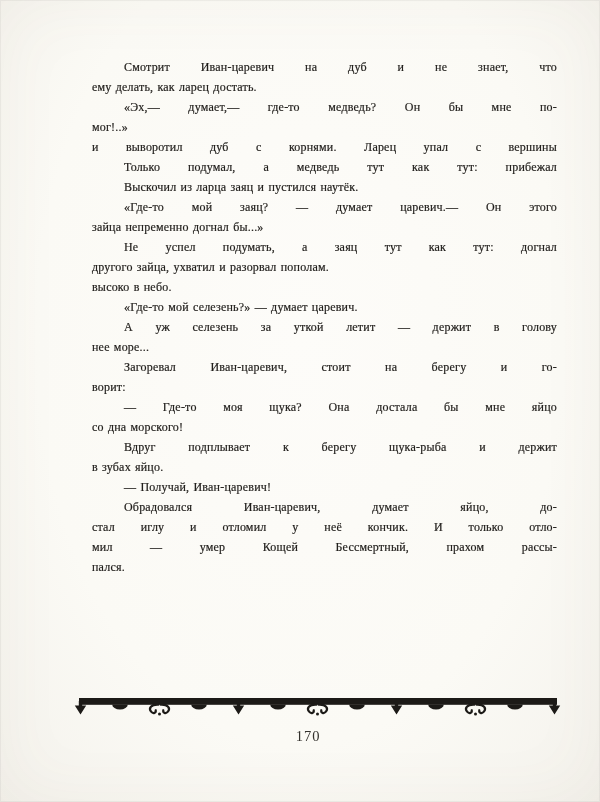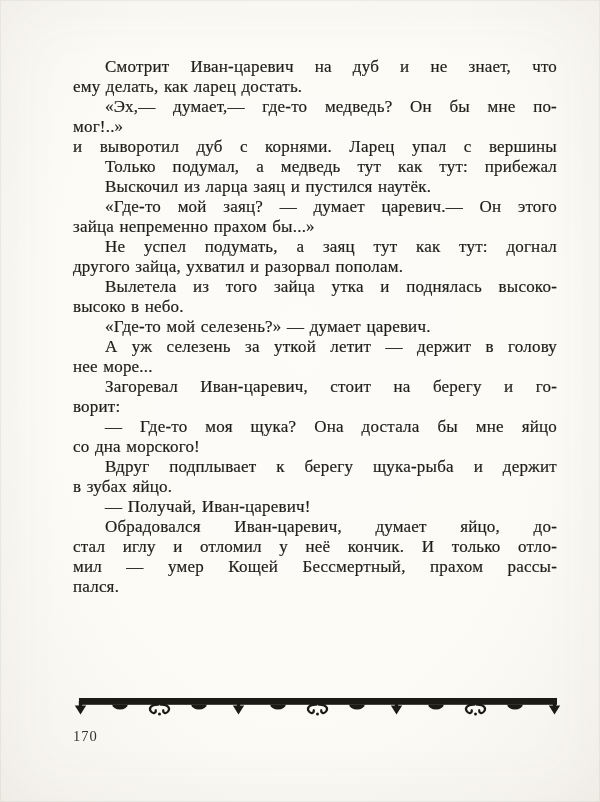--- a/index.html
+++ b/index.html
@@ -16,70 +16,71 @@
     overflow: hidden;
     font-family: "Liberation Serif", "DejaVu Serif", serif;
   }
   .text-block {
     position: absolute;
     left: 73px;
     top: 57px;
     width: 484px;
   }
   .line {
-    font-size: 17px;
+    font-size: 12px;
     line-height: 20px;
     color: #201e1b;
     letter-spacing: 0.2px;
     word-spacing: 1px;
     text-align: justify;
     -webkit-text-stroke: 0.2px #201e1b;
     white-space: normal;
+    margin-left: 19px;
   }
   .line.just {
     text-align-last: justify;
   }
   .line.first {
     text-indent: 32px;
   }
   .ornament-svg {
     position: absolute;
     left: 0;
     top: 692px;
     width: 600px;
     height: 34px;
     display: block;
   }
   .page-number {
     position: absolute;
     left: 73px;
     width: 470px;
     top: 728px;
+    text-align: center;
     font-size: 14.5px;
     letter-spacing: 1px;
     color: #33312d;
   }
 </style>
 </head>
 <body>
 
 <div class="page">
   <div class="text-block" id="text-block">
       <div class="line first just">Смотрит Иван-царевич на дуб и не знает, что</div>
       <div class="line">ему делать, как ларец достать.</div>
       <div class="line first just">«Эх,— думает,— где-то медведь? Он бы мне по-</div>
       <div class="line">мог!..»</div>
       <div class="line just">и выворотил дуб с корнями. Ларец упал с вершины</div>
       <div class="line first just">Только подумал, а медведь тут как тут: прибежал</div>
       <div class="line first">Выскочил из ларца заяц и пустился наутёк.</div>
       <div class="line first just">«Где-то мой заяц? — думает царевич.— Он этого</div>
-      <div class="line">зайца непременно прахом бы...»</div>
+      <div class="line">зайца непременно догнал бы...»</div>
       <div class="line first just">Не успел подумать, а заяц тут как тут: догнал</div>
       <div class="line">другого зайца, ухватил и разорвал пополам.</div>
-      <div class="line first just">Вылетела из того зайца утка и поднялась высоко-</div>
       <div class="line">высоко в небо.</div>
       <div class="line first">«Где-то мой селезень?» — думает царевич.</div>
       <div class="line first just">А уж селезень за уткой летит — держит в голову</div>
       <div class="line">нее море...</div>
       <div class="line first just">Загоревал Иван-царевич, стоит на берегу и го-</div>
       <div class="line">ворит:</div>
       <div class="line first just">— Где-то моя щука? Она достала бы мне яйцо</div>
       <div class="line">со дна морского!</div>
       <div class="line first just">Вдруг подплывает к берегу щука-рыба и держит</div>
       <div class="line">в зубах яйцо.</div>

